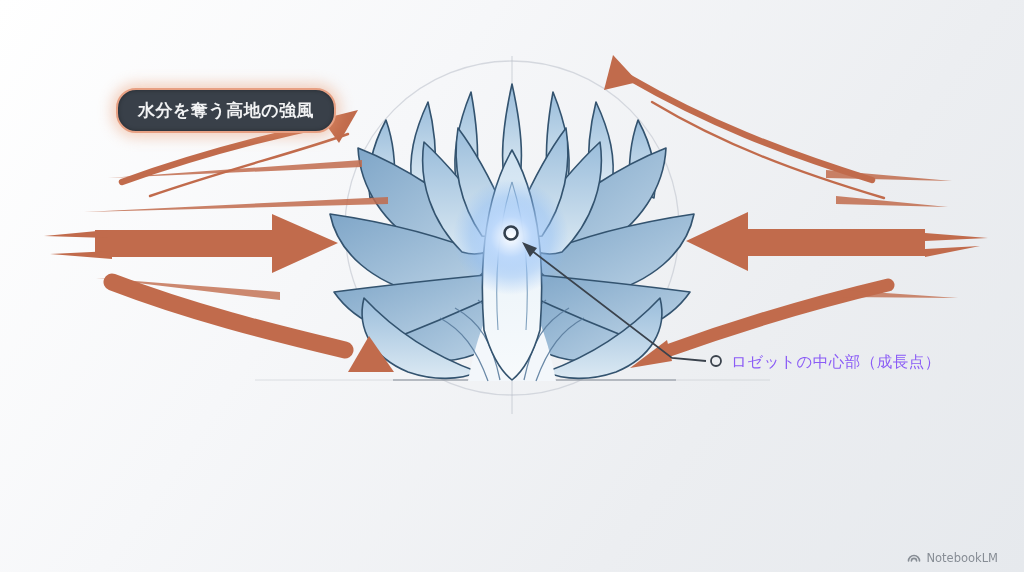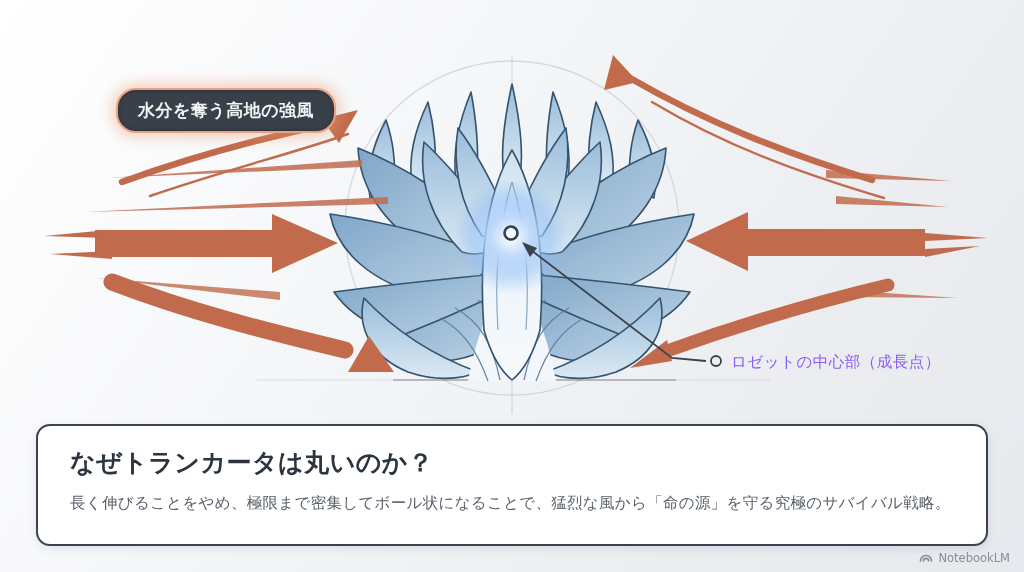--- a/index.html
+++ b/index.html
@@ -40,21 +40,21 @@
     color:var(--title_text,#2c3440);font-size:25px;font-weight:800;letter-spacing:.5px;
     margin:0 0 14px 0;
   }
   .explain-card .card-body{
     color:var(--body_text,#5a616b);font-size:15.5px;font-weight:400;letter-spacing:.3px;
     margin:0;line-height:1.4;
   }
 
   
   .brand{
-    position:absolute;right:14px;bottom:7px;
+    position:absolute;right:26px;bottom:7px;
     display:flex;align-items:center;gap:5px;
     color:#878d95;font-size:11.5px;font-weight:500;
   }
   .brand svg{display:block;}
 </style>
 </head>
 <body>
 
 <div class="stage">
 
@@ -181,24 +181,20 @@
       <circle cx="716" cy="361" r="5" fill="none" stroke="var(--annotation_line,#3a424c)" stroke-width="1.8"></circle>
     </g>
   </svg>
 
   <div class="wind-label">
     <span>水分を奪う高地の強風</span>
   </div>
 
   <div class="annotation-text">ロゼットの中心部（成長点）</div>
 
-  <div class="explain-card">
-    <h1 class="card-title">なぜトランカータは丸いのか？</h1>
-    <p class="card-body">長く伸びることをやめ、極限まで密集してボール状になることで、猛烈な風から「命の源」を守る究極のサバイバル戦略。</p>
-  </div>
 
   <div class="brand">
     <span>
       <svg width="14" height="12" viewBox="0 0 14 12">
         <path d="M1.5 9 A5.5 5.5 0 0 1 12.5 9" fill="none" stroke="#878d95" stroke-width="1.6" stroke-linecap="round"></path>
         <path d="M4.4 9 A2.6 2.6 0 0 1 9.6 9" fill="none" stroke="#878d95" stroke-width="1.6" stroke-linecap="round"></path>
       </svg>
     </span>
     <span>NotebookLM</span>
   </div>

